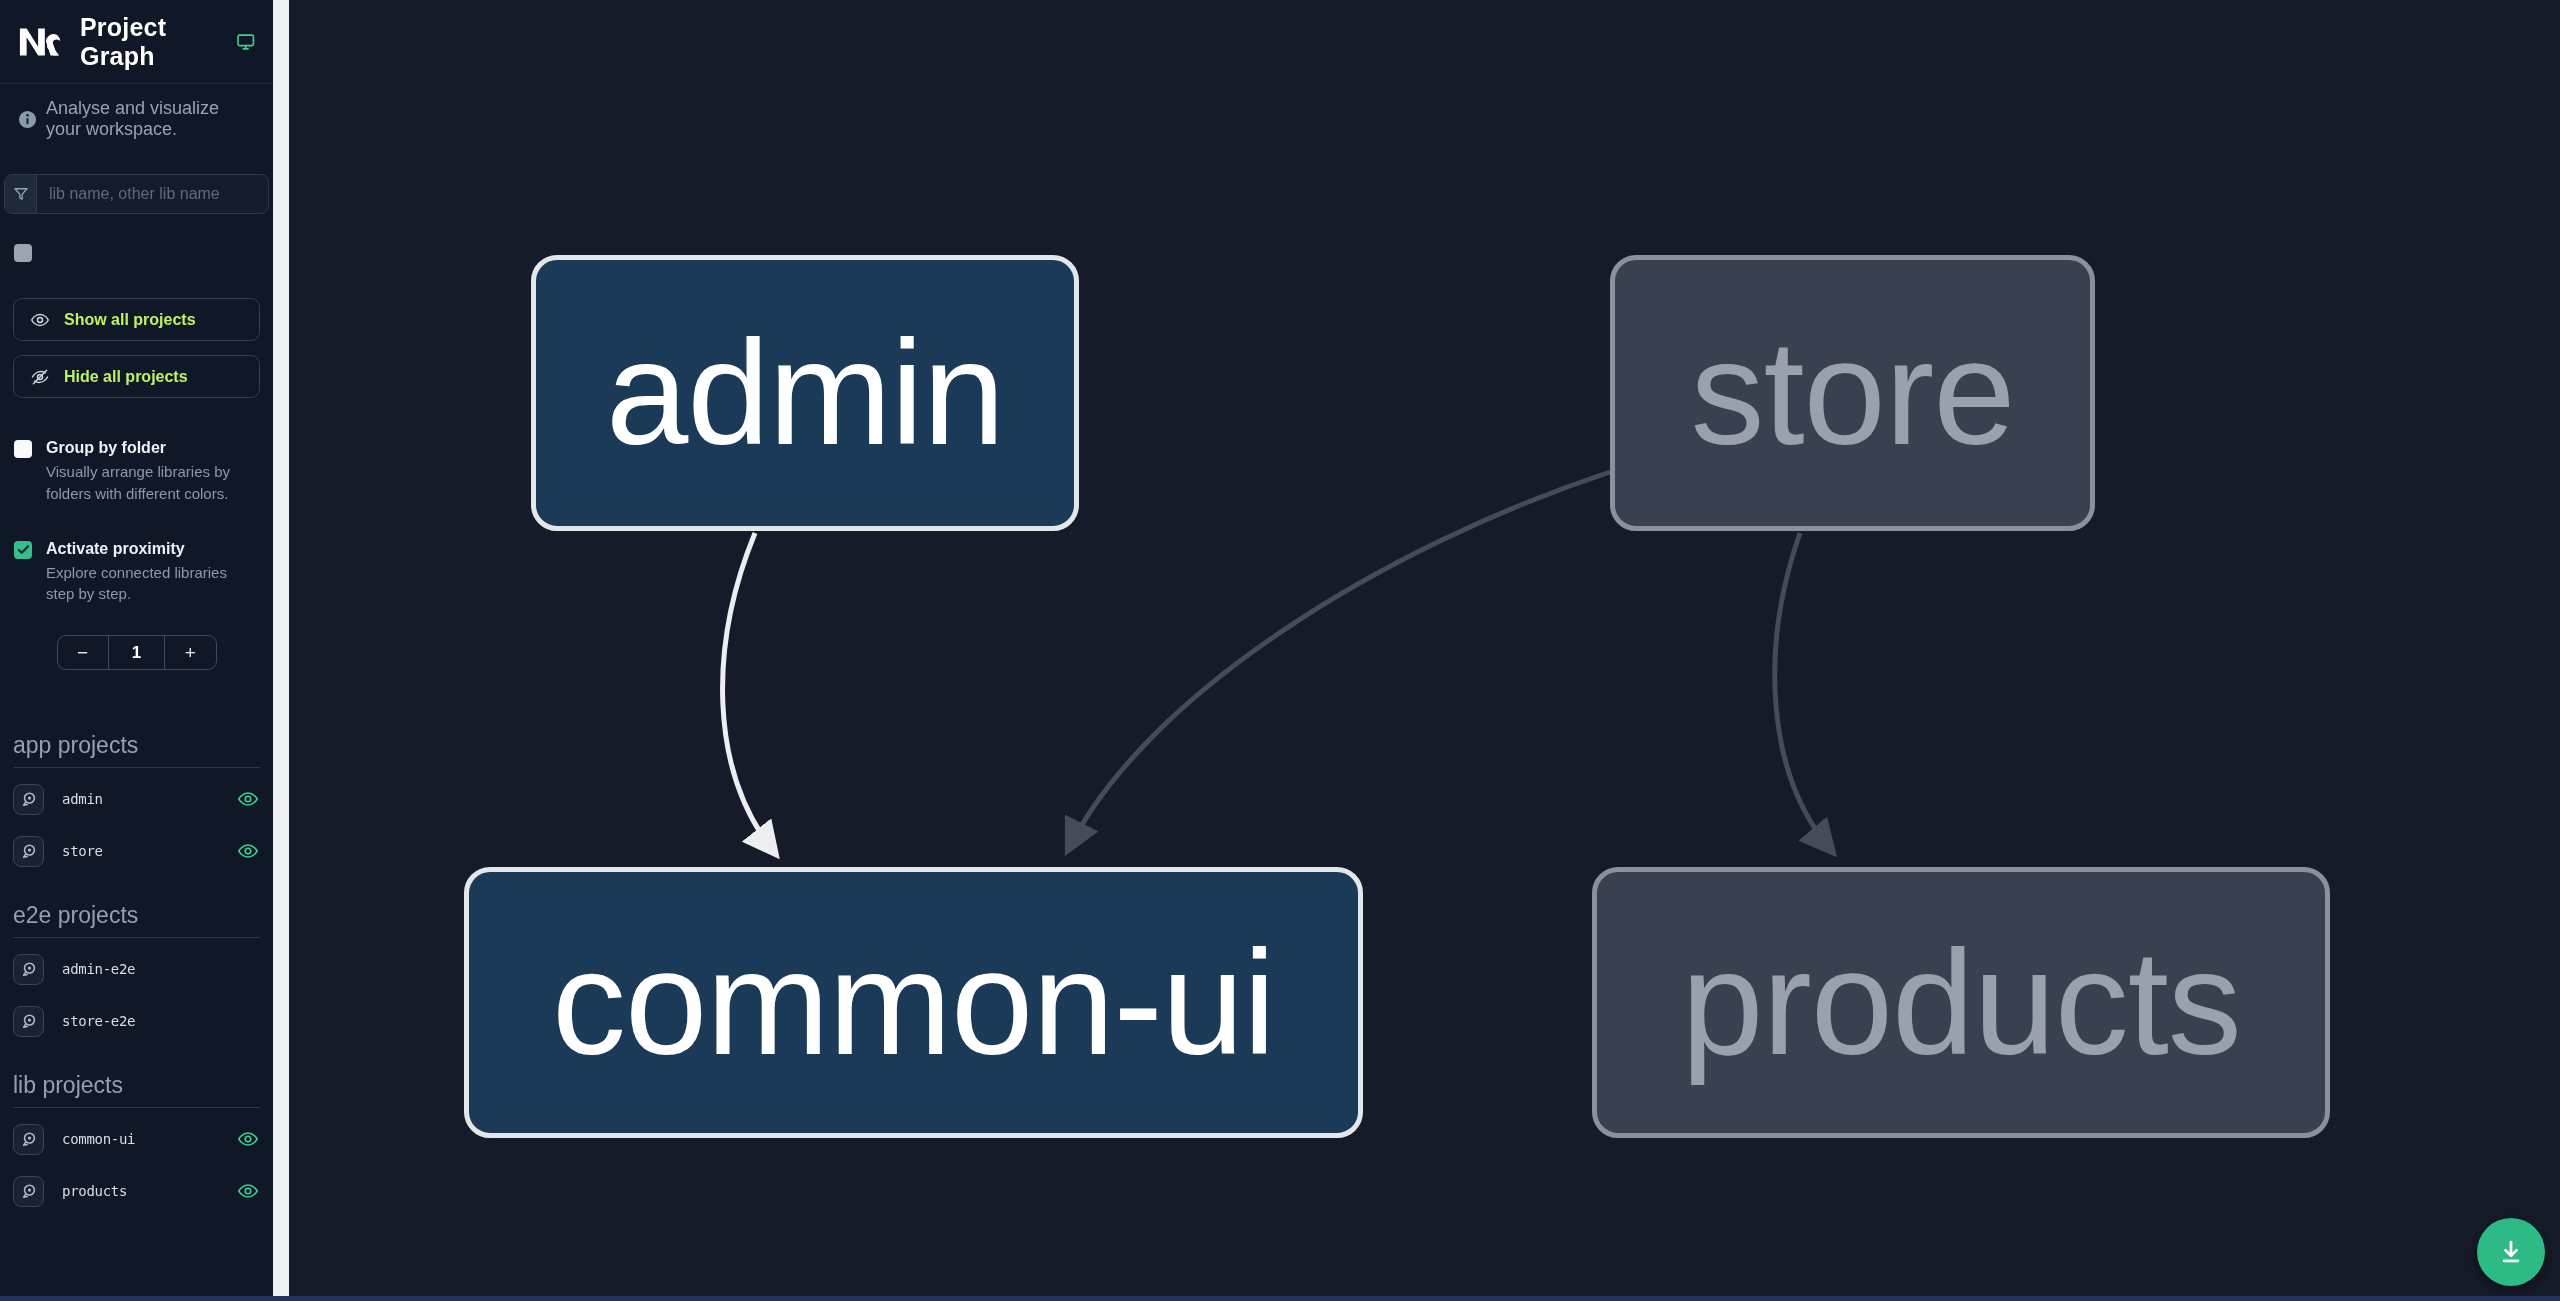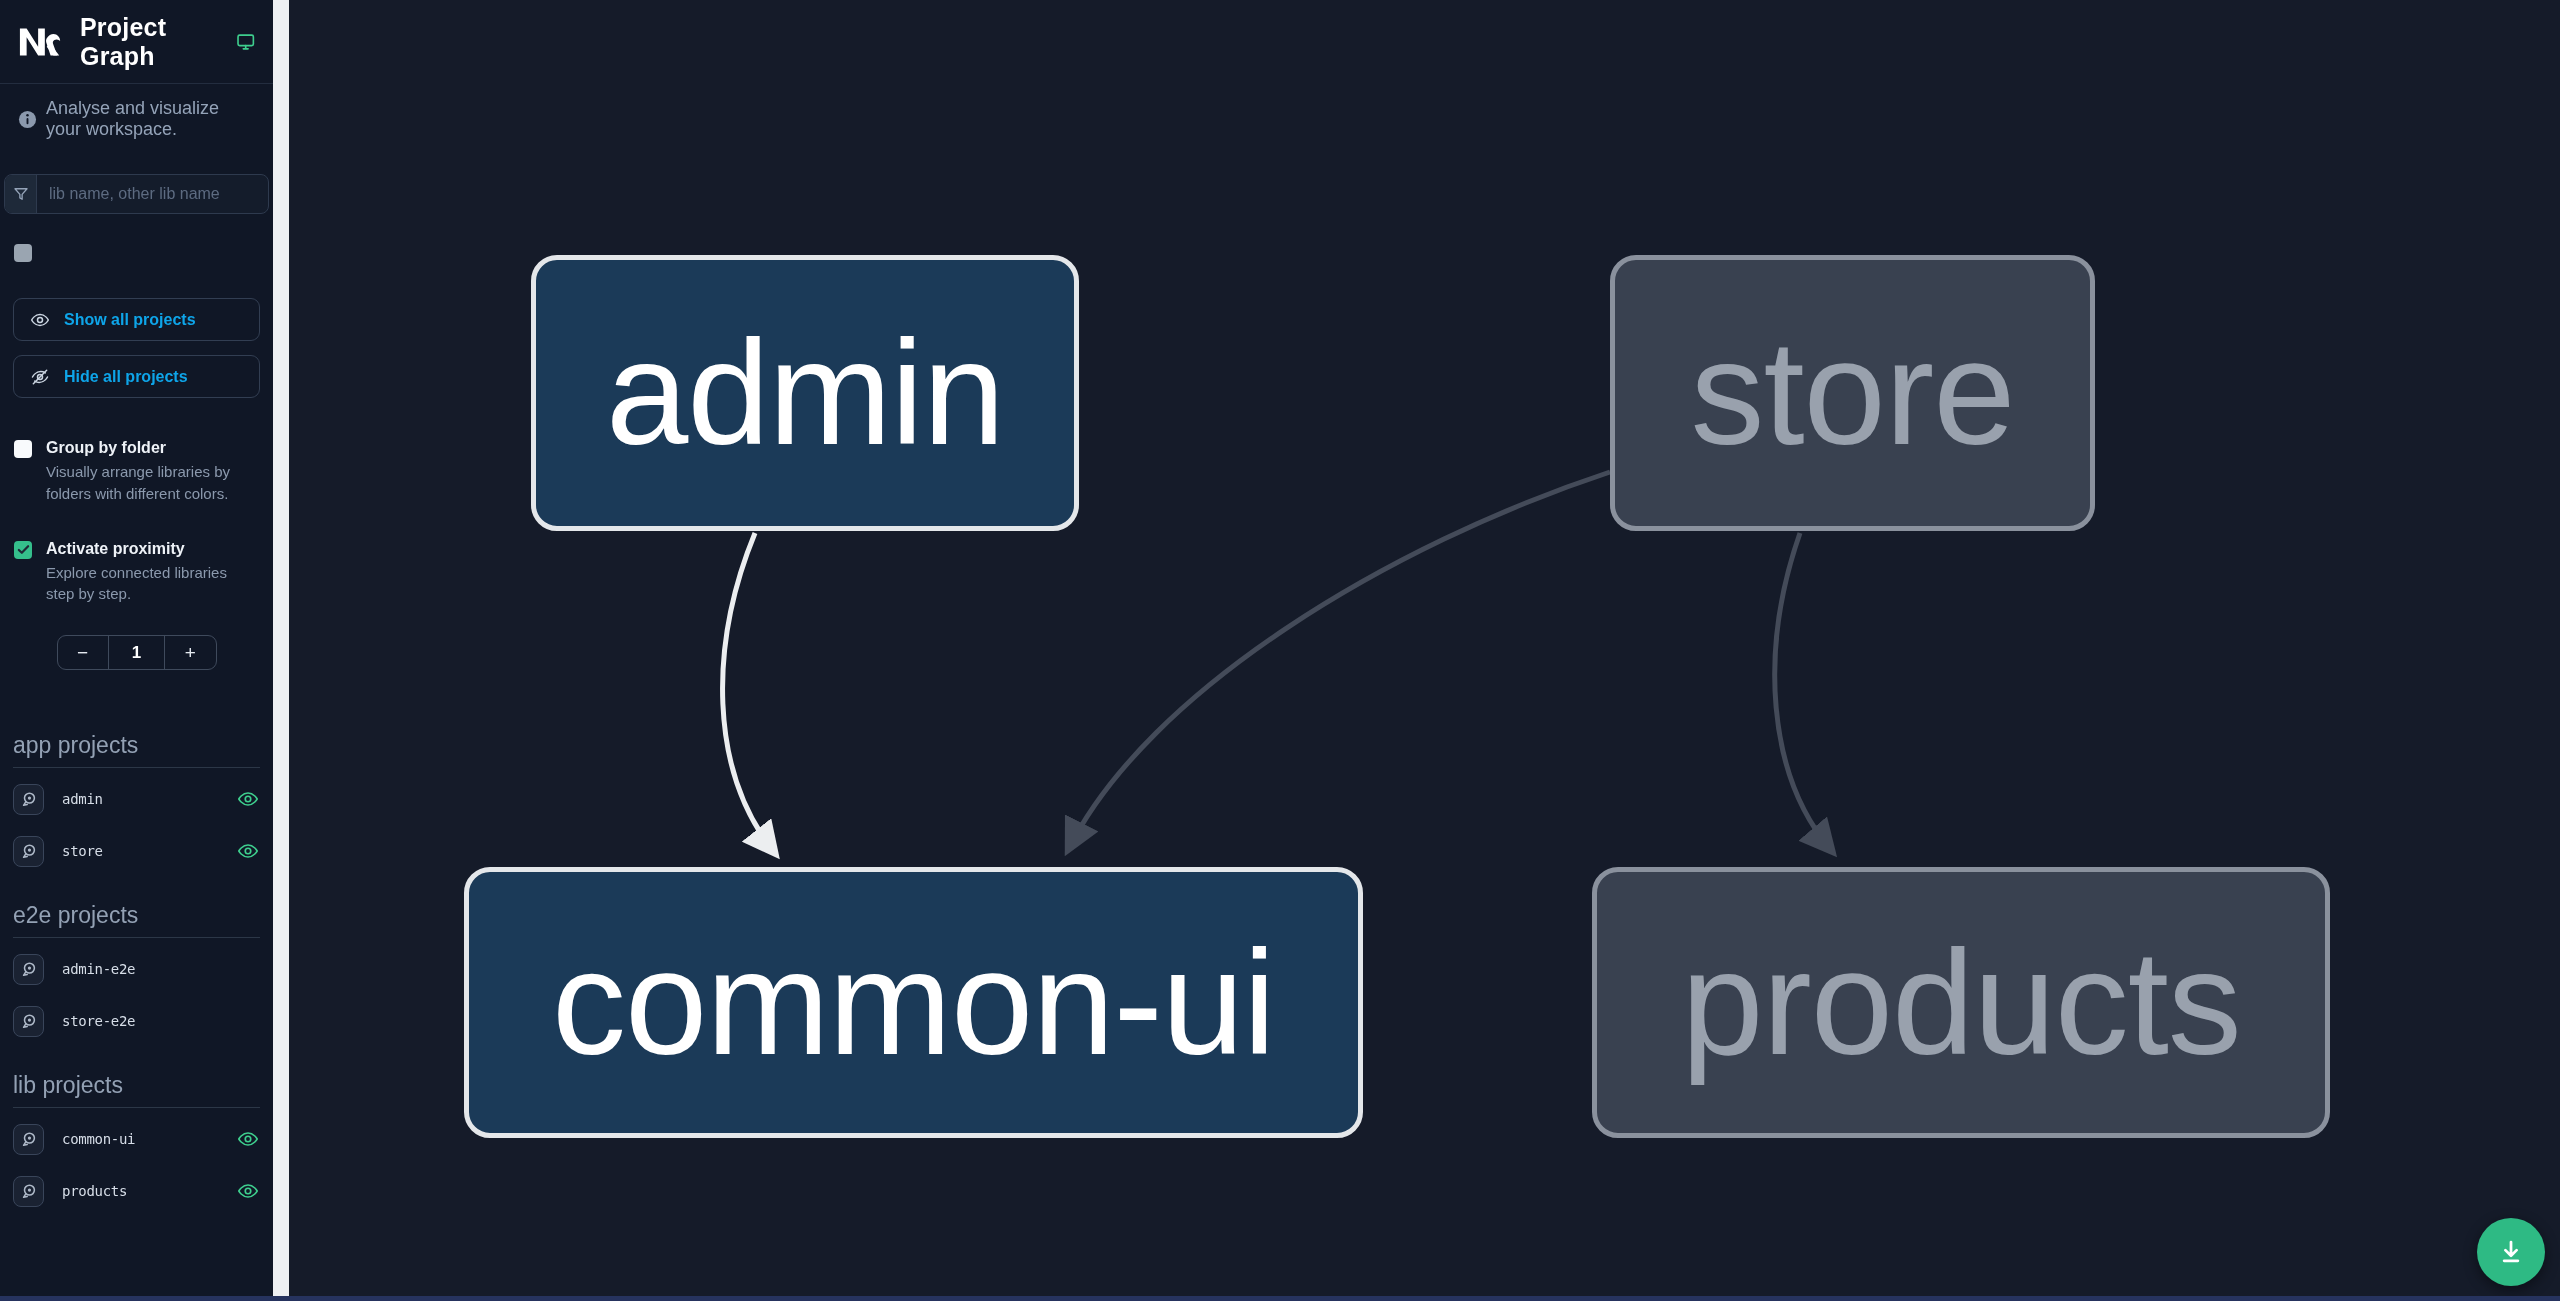--- a/index.html
+++ b/index.html
@@ -33,21 +33,21 @@
   .cbx { width:18px; height:18px; border-radius:4px; flex:0 0 auto; margin-top:2px; }
   .cbx.gray  { background:#9aa5b1; }
   .cbx.white { background:#f8fafc; }
   .cbx.checked { background:#35bf8c; display:flex; align-items:center; justify-content:center; }
   .cbx.checked svg { width:13px; height:13px; }
   .opt-label { font-size:16px; font-weight:700; color:#eef2f7; line-height:1.25; }
   .opt-desc  { font-size:15px; color:#8b99ad; line-height:1.45; margin-top:3px; max-width:210px; }
 
   .sb-btn { display:flex; align-items:center; gap:14px; margin:0 13px; height:43px;
             width:247px; background:transparent; border:1px solid #323e52;
-            border-radius:9px; color:#0ea5e9; font-size:16px; font-weight:700;
+            border-radius:9px; color:#bef264; font-size:16px; font-weight:700;
             padding:0 16px; cursor:pointer; font-family:inherit; }
   .sb-btn.first { margin-top:36px; }
   .sb-btn + .sb-btn { margin-top:14px; }
   .sb-btn svg { width:20px; height:20px; flex:0 0 auto; }
 
   .stepper { margin:30px auto 0; width:160px; height:35px; display:flex;
              border:1px solid #3f4a5c; border-radius:9px; overflow:hidden; }
   .step-btn { flex:1; background:transparent; border:none; color:#e5eaf0;
               font-size:19px; cursor:pointer; font-family:inherit; }
   .step-val { flex:1.1; display:flex; align-items:center; justify-content:center;

